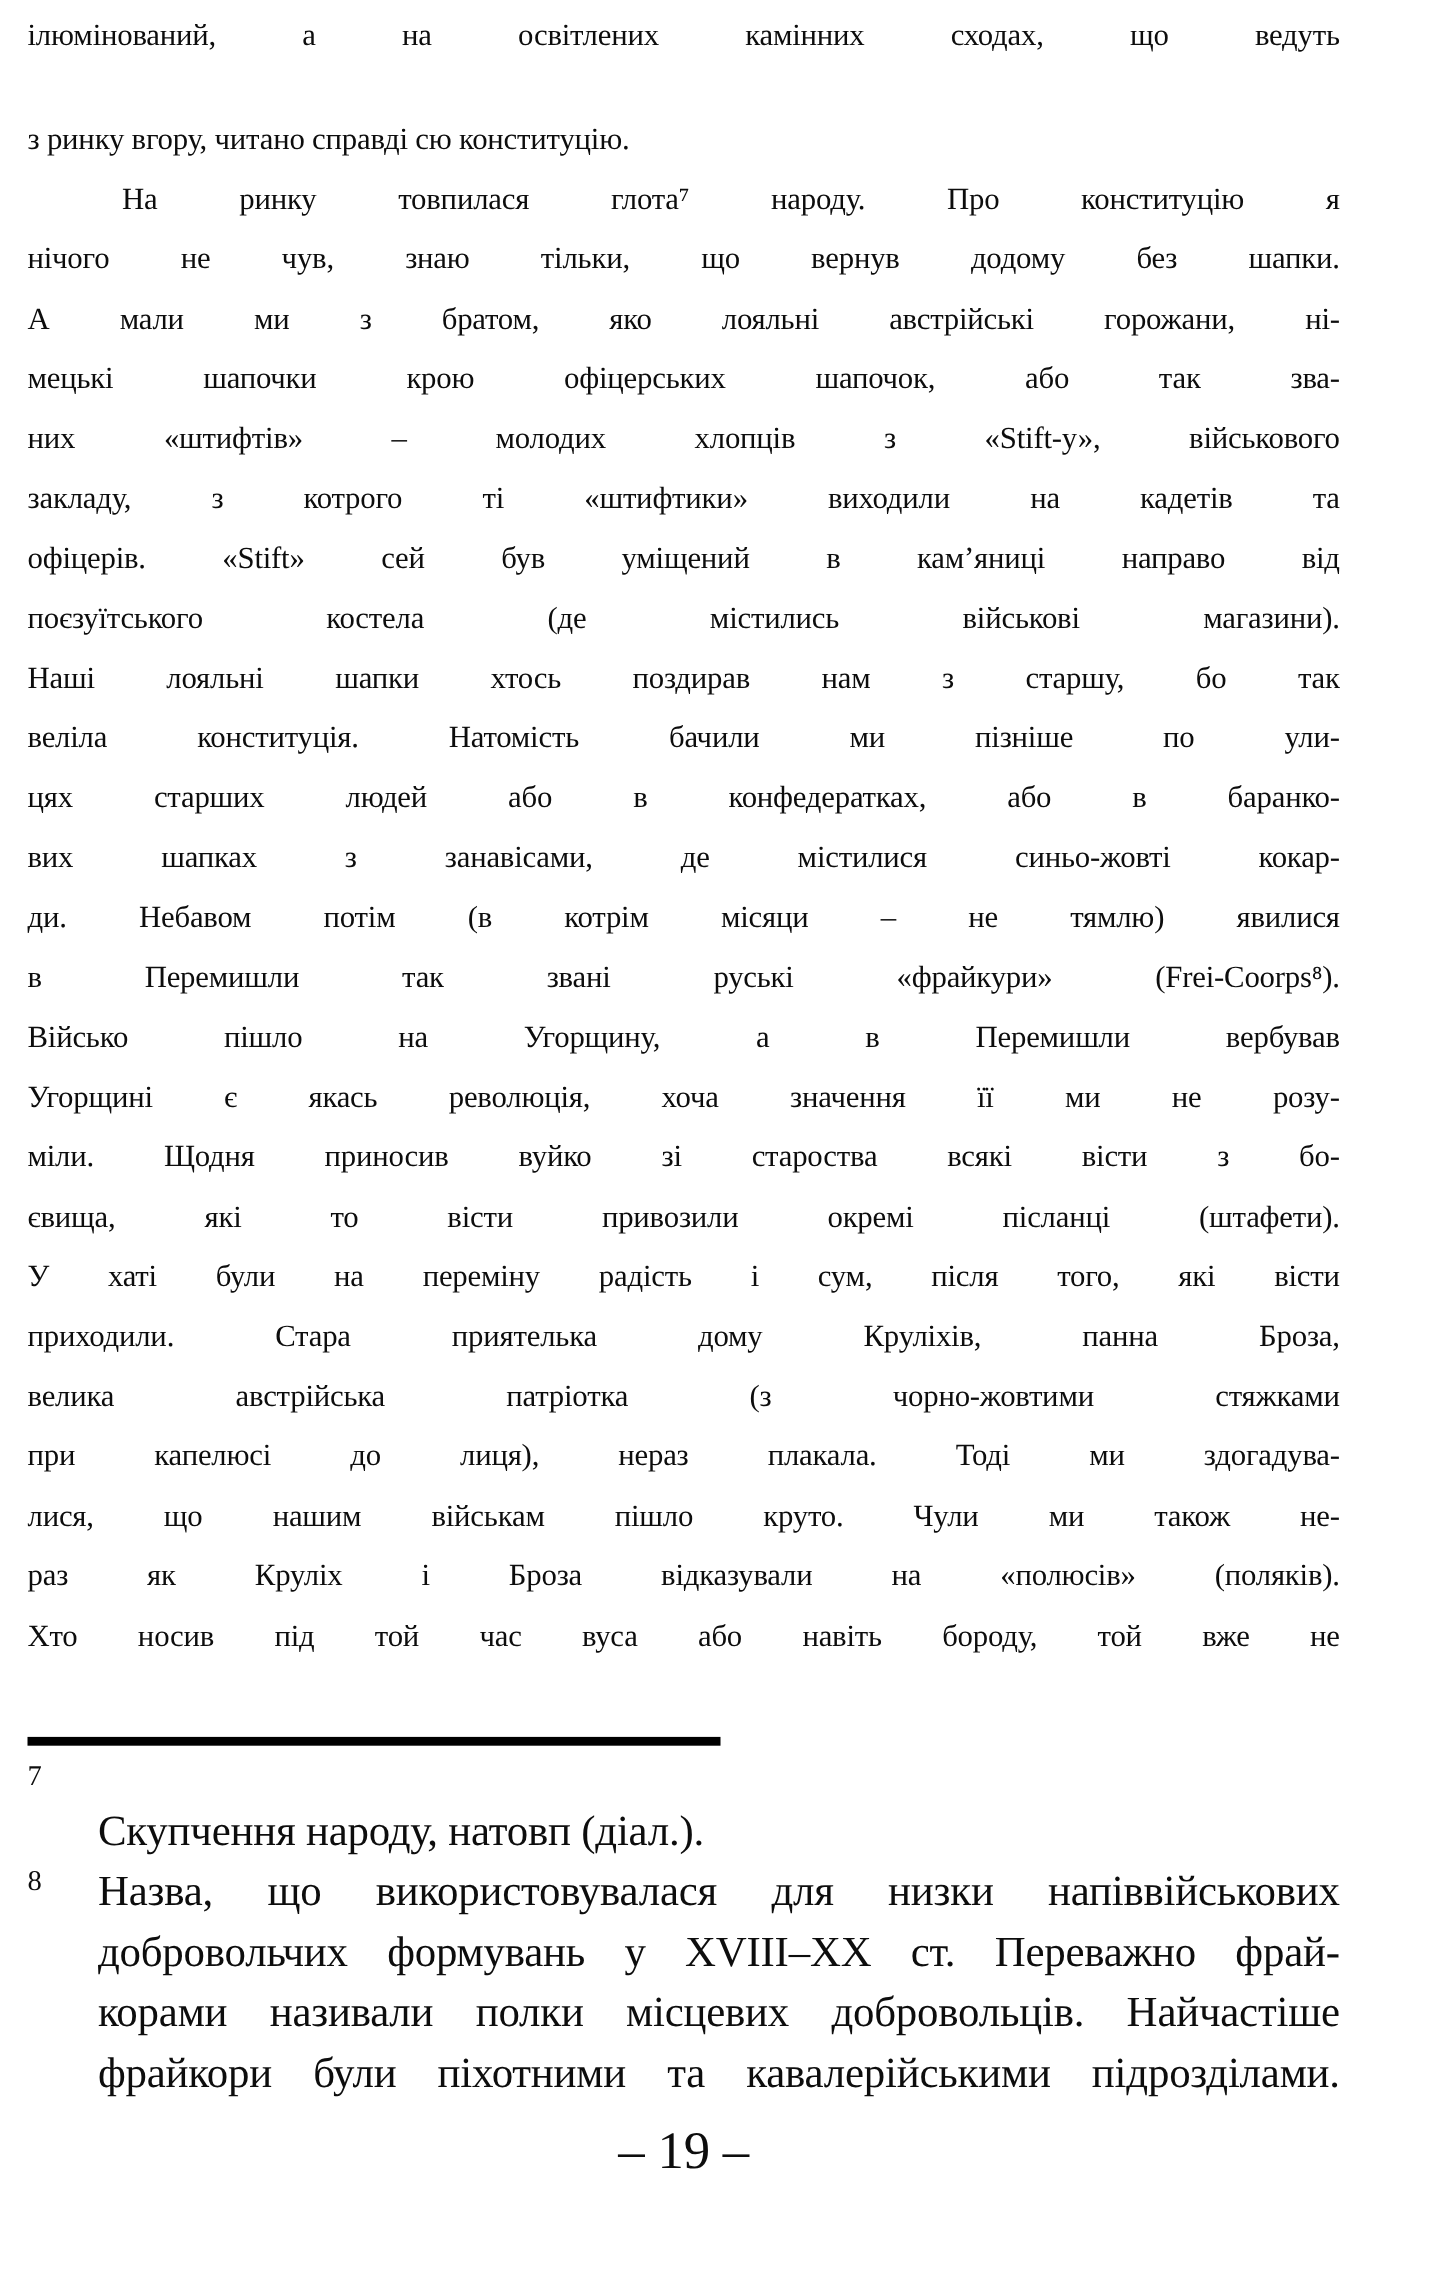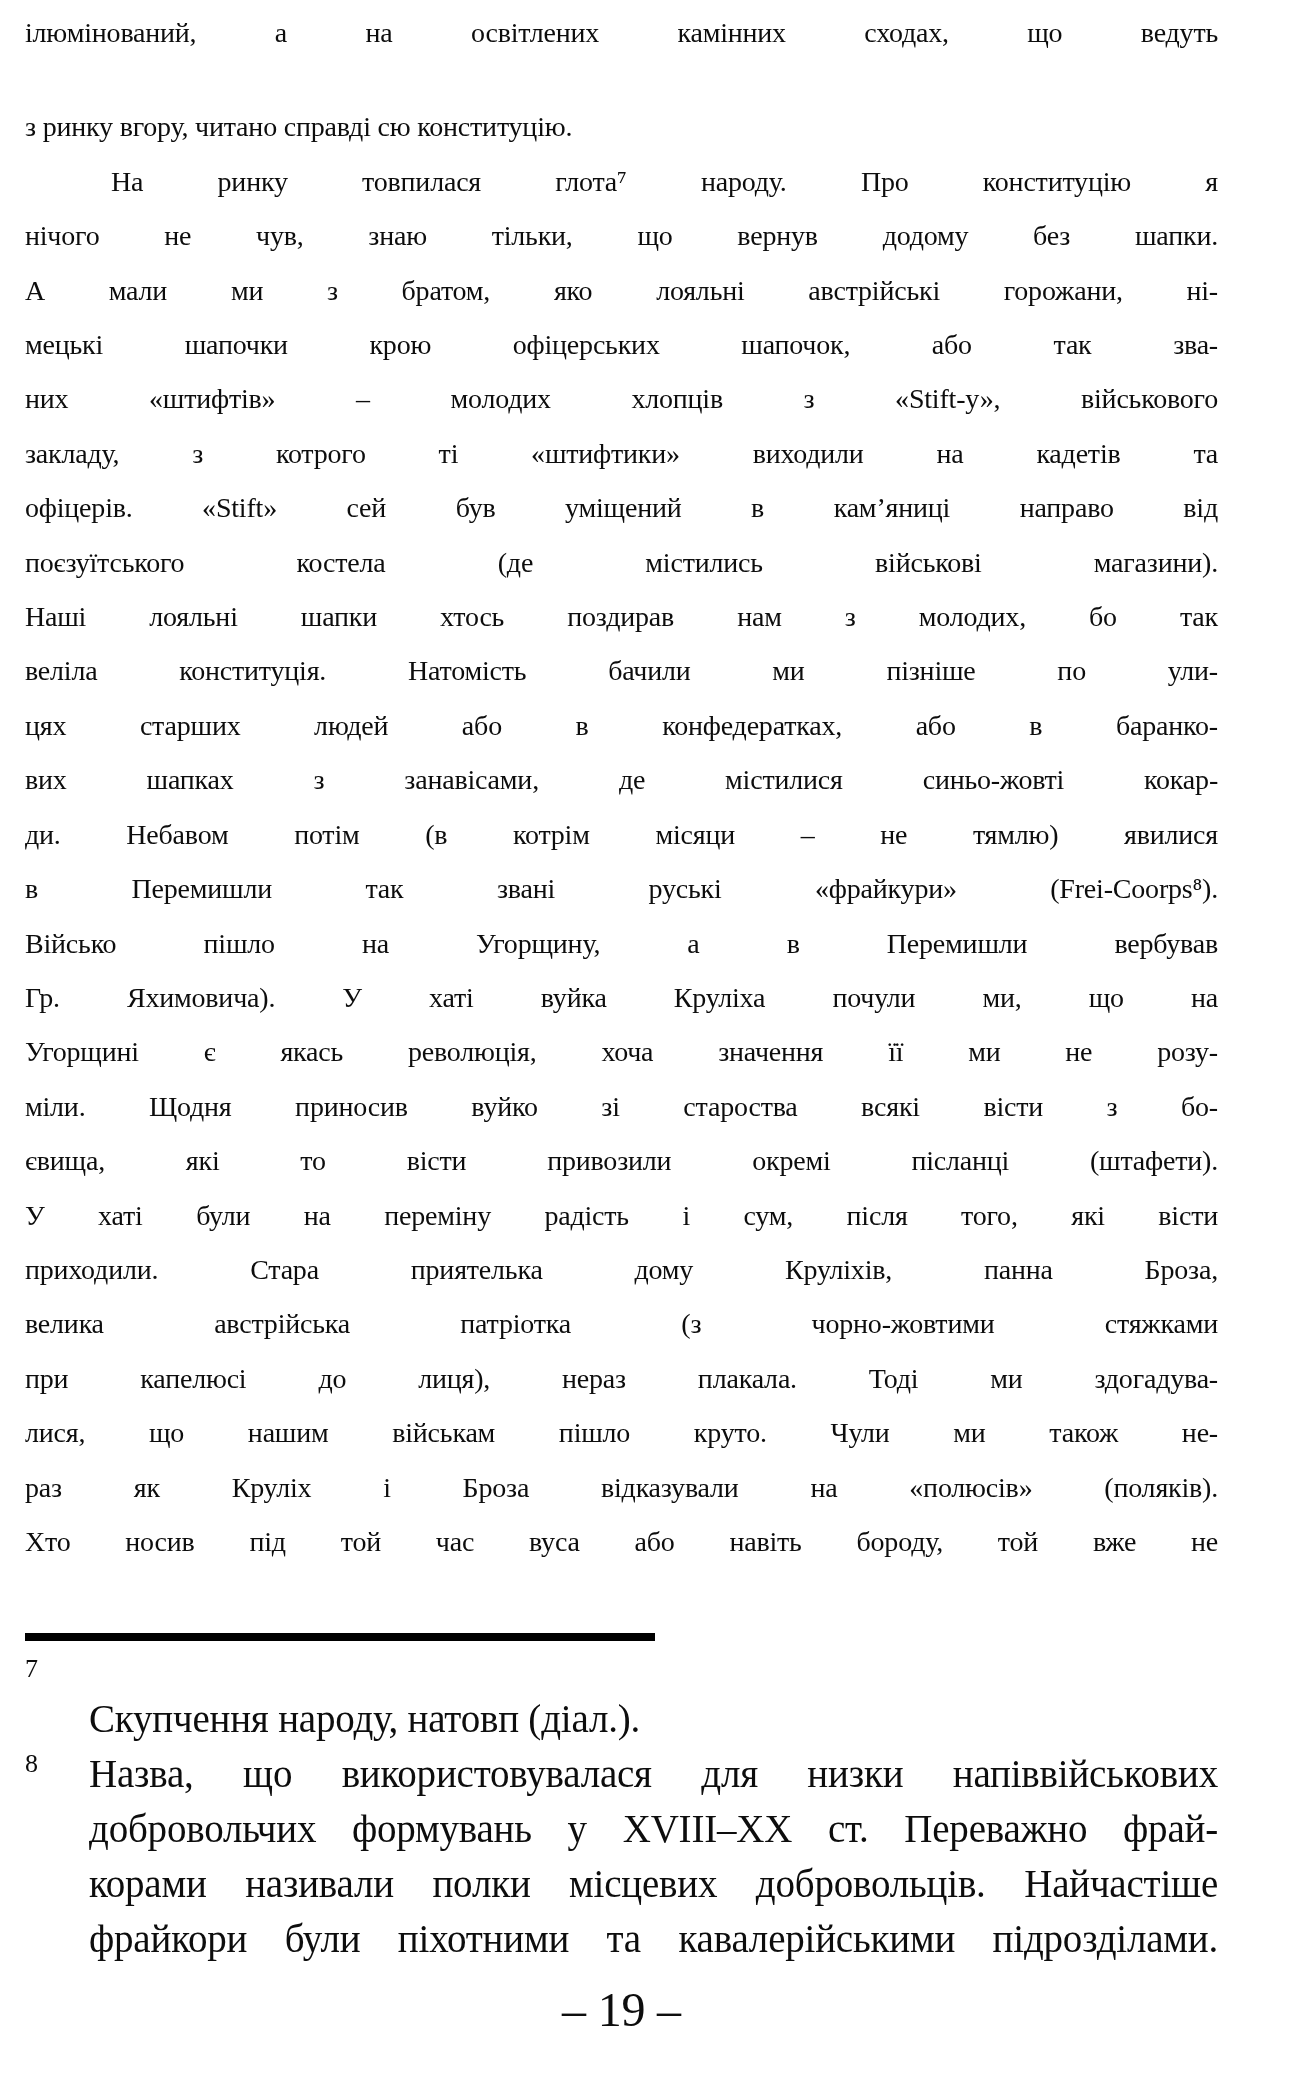--- a/index.html
+++ b/index.html
@@ -85,28 +85,27 @@
 
     <div class="para">
       <div class="ln indent">На ринку товпилася глота⁷ народу. Про конституцію я</div>
       <div class="ln">нічого не чув, знаю тільки, що вернув додому без шапки.</div>
       <div class="ln">А мали ми з братом, яко лояльні австрійські горожани, ні-</div>
       <div class="ln">мецькі шапочки крою офіцерських шапочок, або так зва-</div>
       <div class="ln">них «штифтів» – молодих хлопців з «Stift-у», військового</div>
       <div class="ln">закладу, з котрого ті «штифтики» виходили на кадетів та</div>
       <div class="ln">офіцерів. «Stift» сей був уміщений в кам’яниці направо від</div>
       <div class="ln">поєзуїтського костела (де містились військові магазини).</div>
-      <div class="ln">Наші лояльні шапки хтось поздирав нам з молодих, бо так</div>
+      <div class="ln">Наші лояльні шапки хтось поздирав нам з старшу, бо так</div>
       <div class="ln">веліла конституція. Натомість бачили ми пізніше по ули-</div>
       <div class="ln">цях старших людей або в конфедератках, або в баранко-</div>
       <div class="ln">вих шапках з занавісами, де містилися синьо-жовті кокар-</div>
       <div class="ln">ди. Небавом потім (в котрім місяци – не тямлю) явилися</div>
       <div class="ln">в Перемишли так звані руські «фрайкури» (Frei-Coorps⁸).</div>
       <div class="ln">Військо пішло на Угорщину, а в Перемишли вербував</div>
-      <div class="ln">Гр. Яхимовича). У хаті вуйка Круліха почули ми, що на</div>
       <div class="ln">Угорщині є якась революція, хоча значення її ми не розу-</div>
       <div class="ln">міли. Щодня приносив вуйко зі староства всякі вісти з бо-</div>
       <div class="ln">євища, які то вісти привозили окремі післанці (штафети).</div>
       <div class="ln">У хаті були на переміну радість і сум, після того, які вісти</div>
       <div class="ln">приходили. Стара приятелька дому Круліхів, панна Броза,</div>
       <div class="ln">велика австрійська патріотка (з чорно-жовтими стяжками</div>
       <div class="ln">при капелюсі до лиця), нераз плакала. Тоді ми здогадува-</div>
       <div class="ln">лися, що нашим військам пішло круто. Чули ми також не-</div>
       <div class="ln">раз як Круліх і Броза відказували на «полюсів» (поляків).</div>
       <div class="ln">Хто носив під той час вуса або навіть бороду, той вже не</div>

